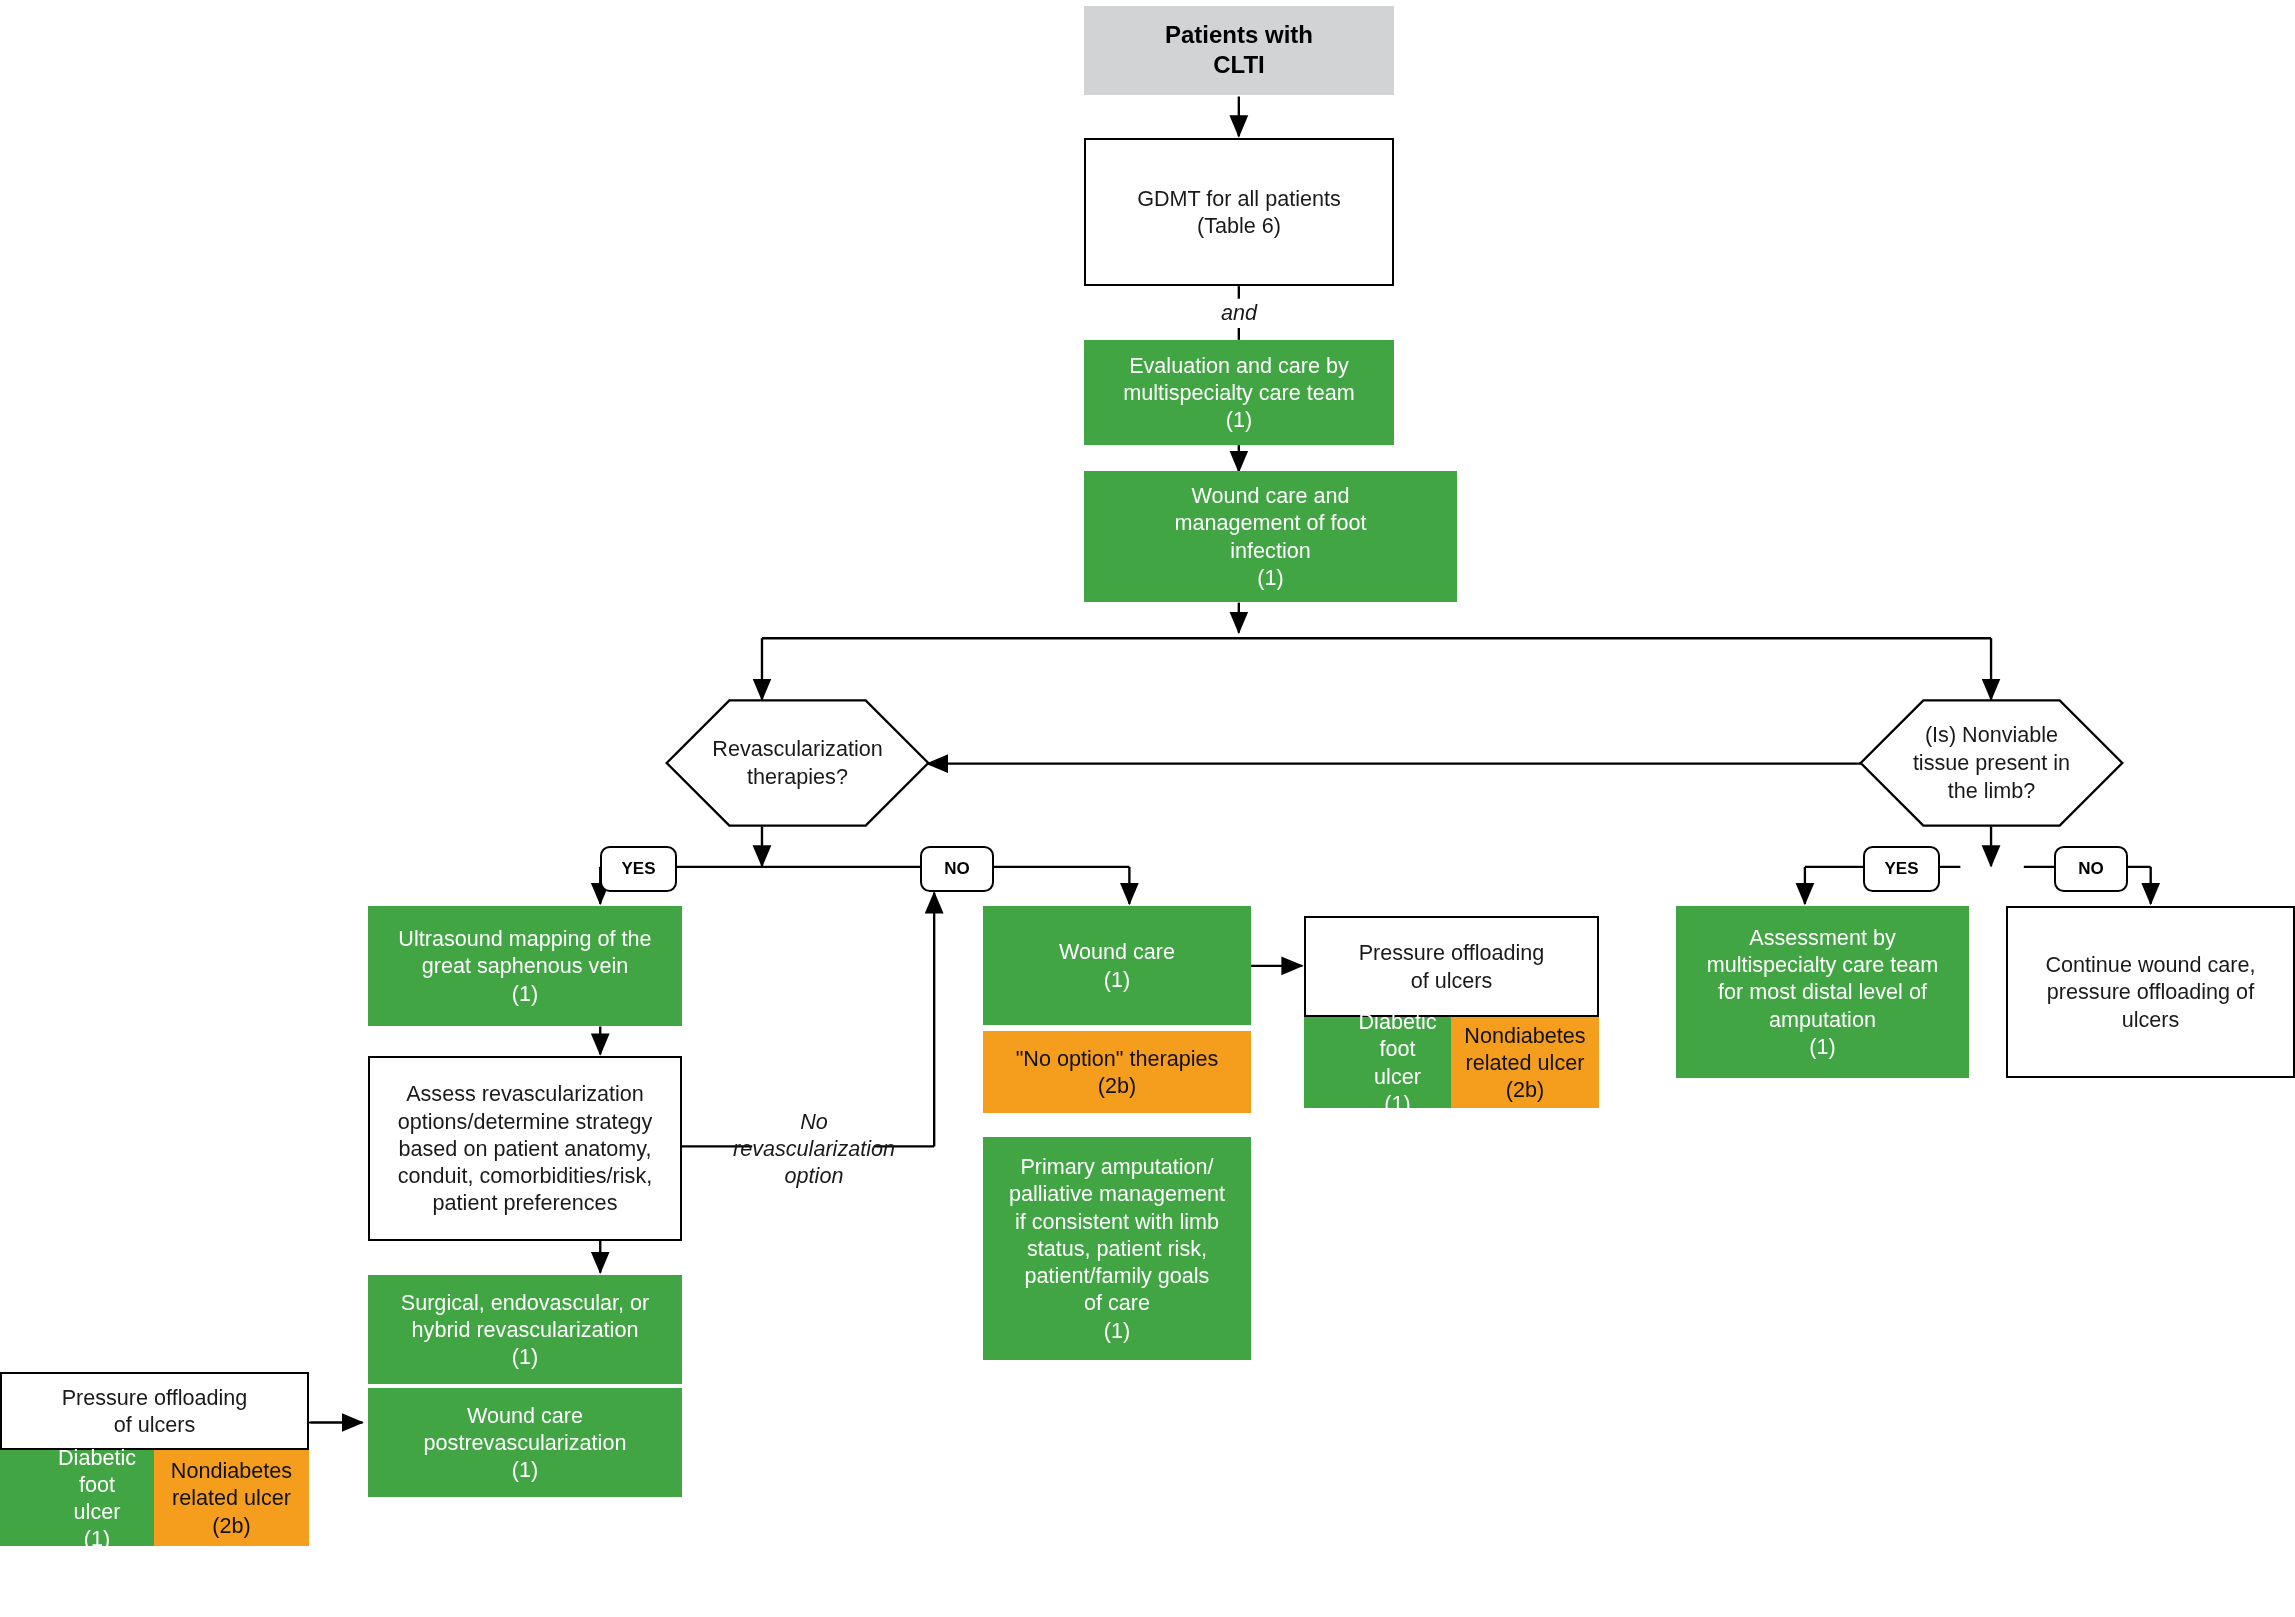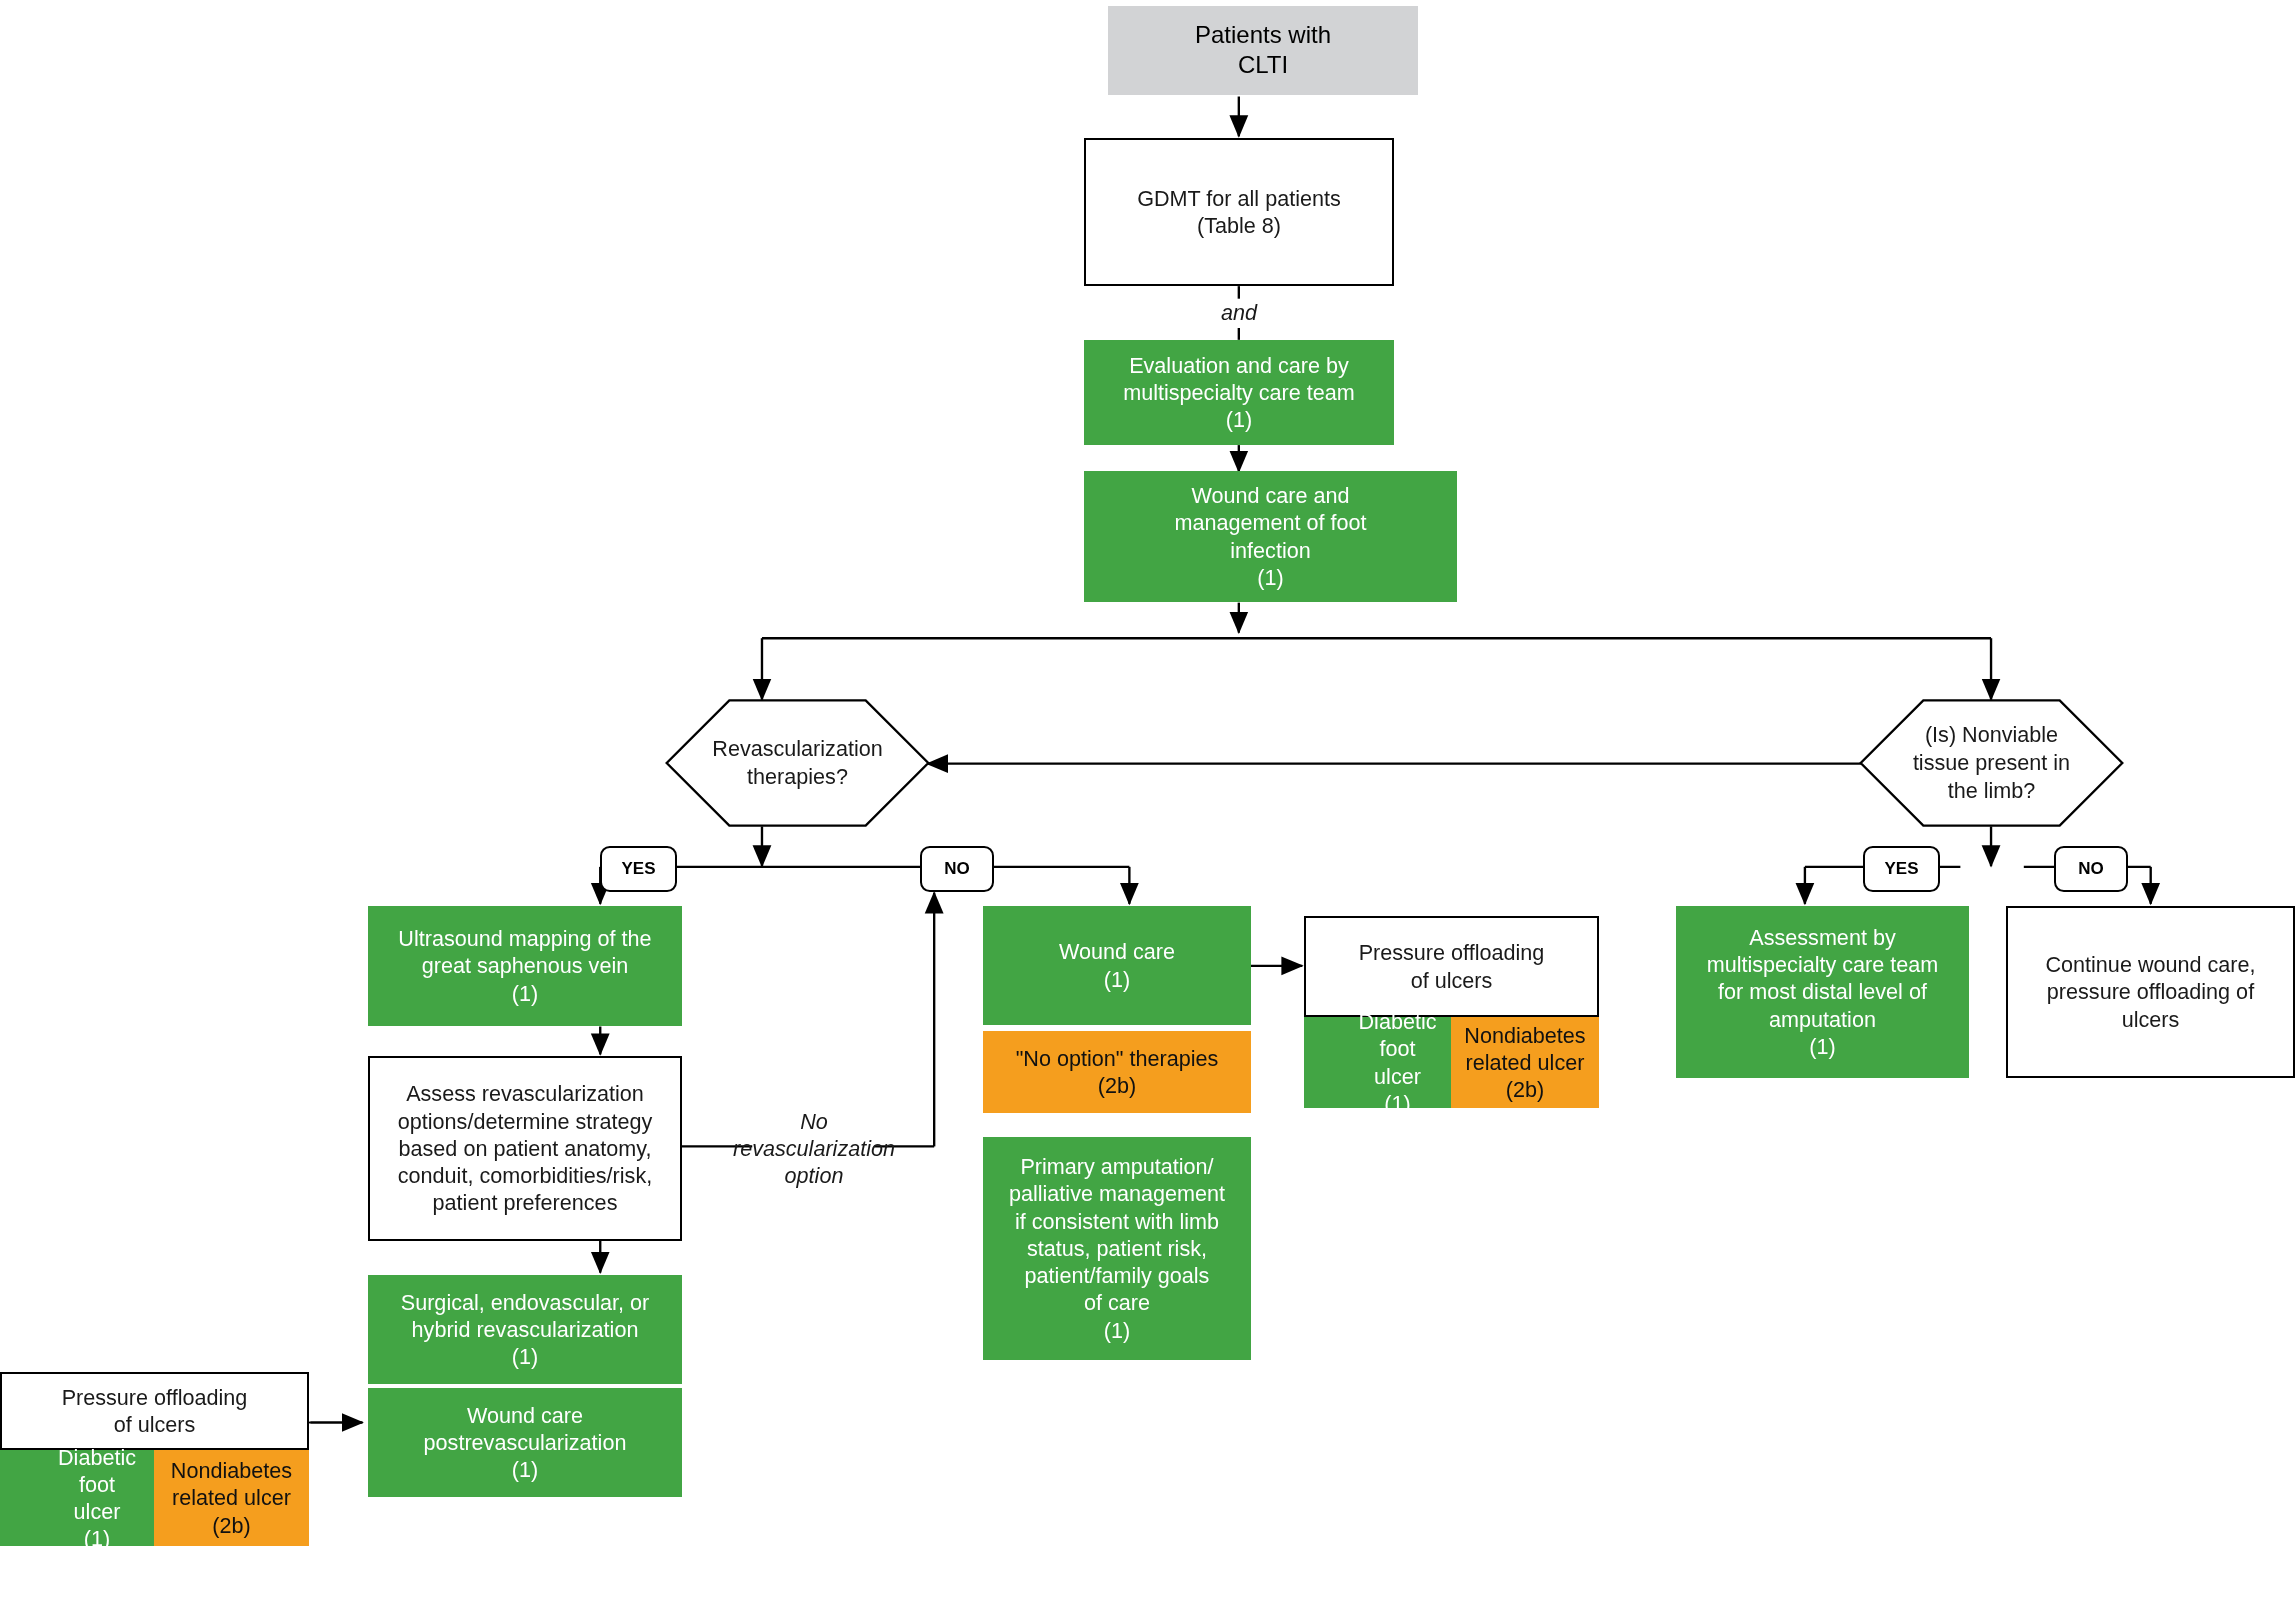--- a/index.html
+++ b/index.html
@@ -28,23 +28,22 @@
     flex-direction: column;
     align-items: center;
     justify-content: center;
     text-align: center;
     line-height: 1.26;
     white-space: pre-line;
   }
   .n-gray {
     background: #d2d3d5;
     color: #000000;
-    font-weight: normal;
+    font-weight: bold;
     font-size: 24px;
-    margin-left: 24px;
   }
   .n-white {
     background: #ffffff;
     border: 2.1px solid #000000;
     color: #1a1a1a;
     font-size: 21.6px;
   }
   .n-green {
     background: #42a544;
     color: #ffffff;
@@ -178,21 +177,21 @@
     </g>
   </svg>
 
   <div class="node n-gray" style="left:1084px; top:5.6px; width:310px; height:89px;">
     <span>Patients with
 CLTI</span>
   </div>
 
   <div class="node n-white" style="left:1084px; top:138px; width:310px; height:148px;">
     <span>GDMT for all patients
-(Table 8)</span>
+(Table 6)</span>
   </div>
 
   <div class="plain" style="left:1183px; top:295px; width:112px; height:35px;">
     <span>and</span>
   </div>
 
   <div class="node n-green" style="left:1084px; top:340px; width:310px; height:105px;">
     <span>Evaluation and care by
 multispecialty care team
 (1)</span>

